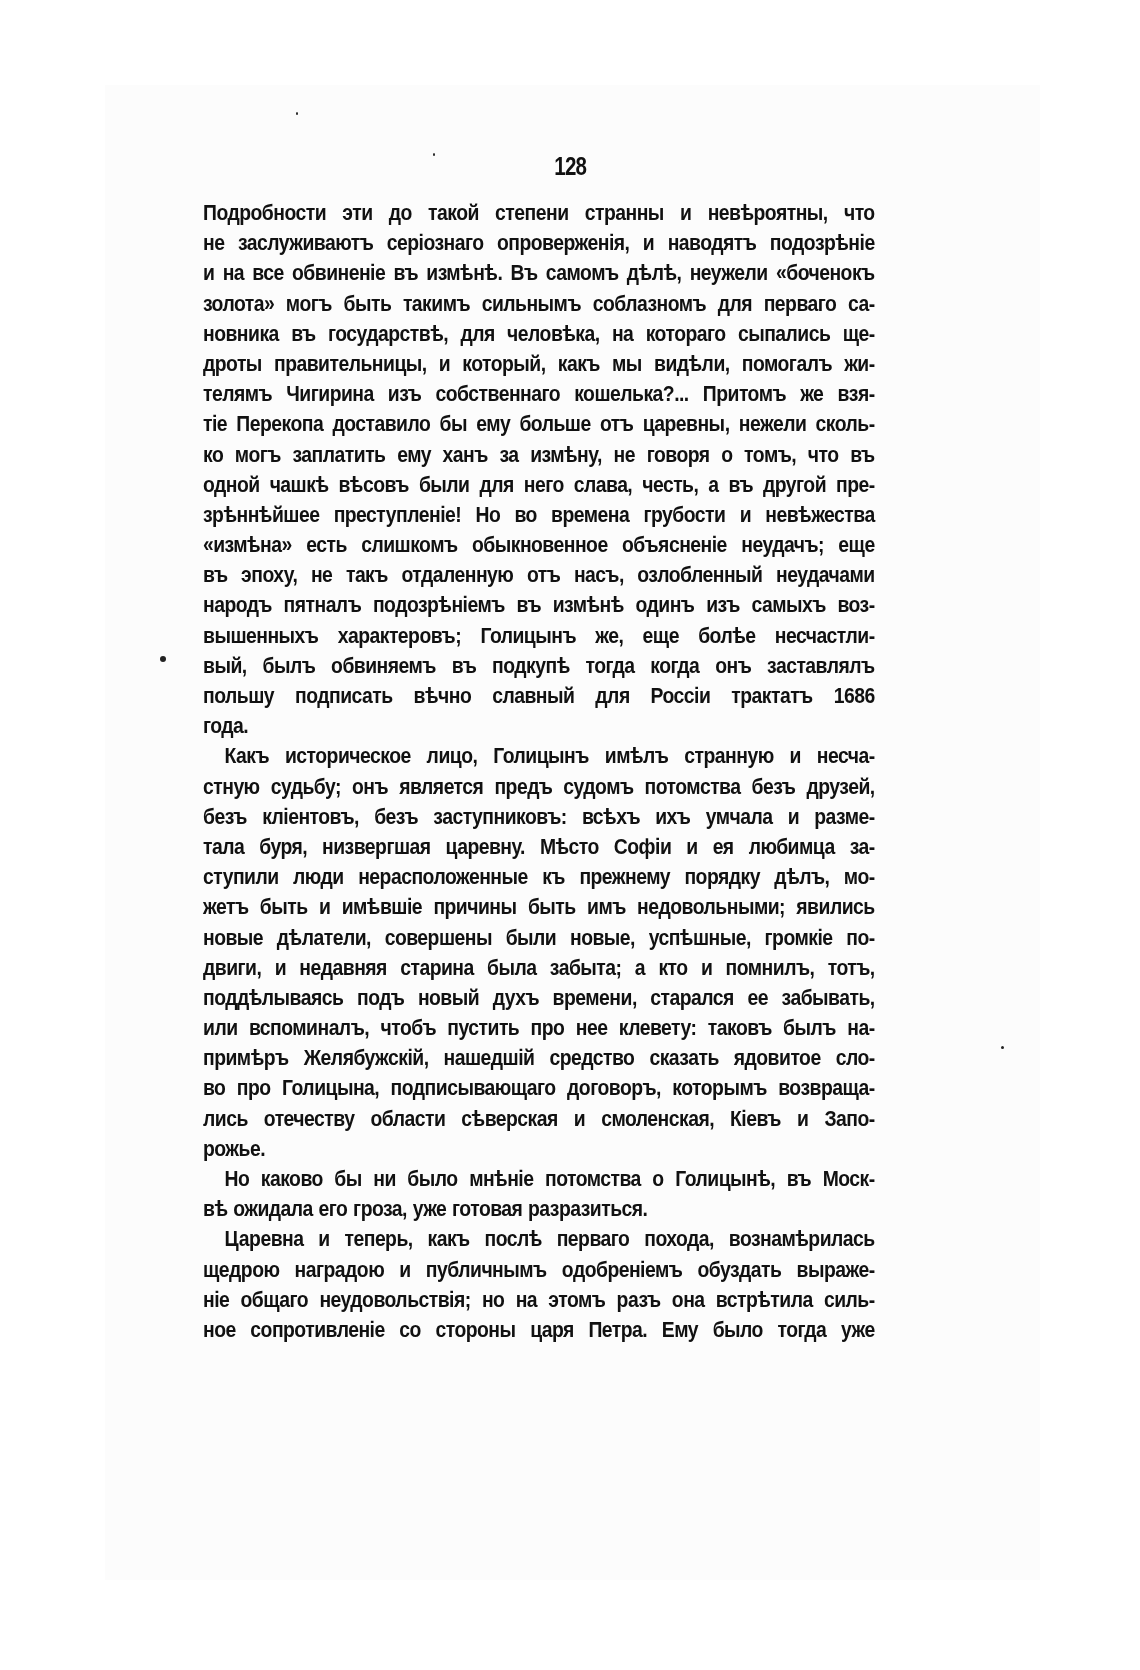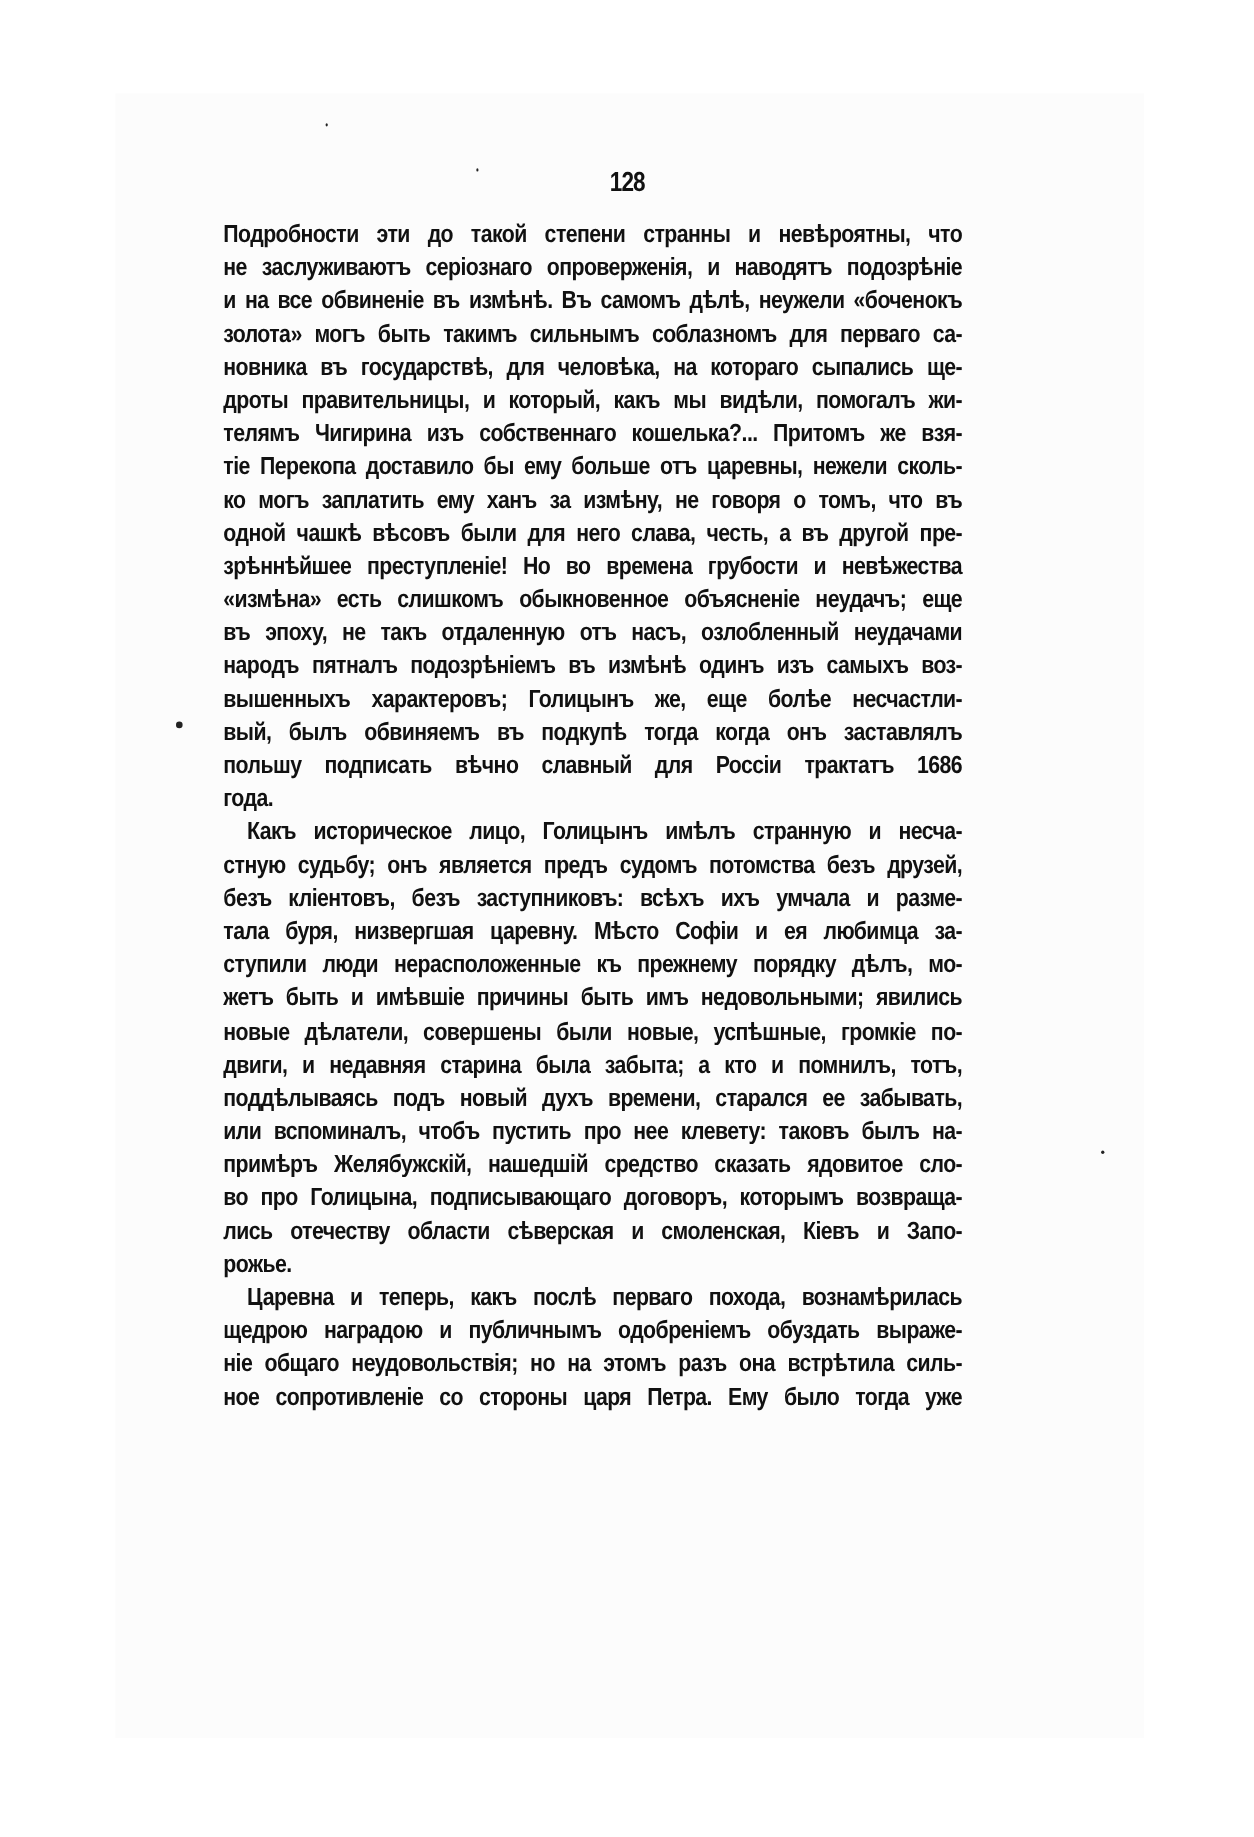--- a/index.html
+++ b/index.html
@@ -112,20 +112,24 @@
     <span class="line bold">новые дѣлатели, совершены были новые, успѣшные, громкіе по-</span>
     <span class="line bold">двиги, и недавняя старина была забыта; а кто и помнилъ, тотъ,</span>
     <span class="line bold">поддѣлываясь подъ новый духъ времени, старался ее забывать,</span>
     <span class="line bold">или вспоминалъ, чтобъ пустить про нее клевету: таковъ былъ на-</span>
     <span class="line bold">примѣръ Желябужскій, нашедшій средство сказать ядовитое сло-</span>
     <span class="line bold">во про Голицына, подписывающаго договоръ, которымъ возвраща-</span>
     <span class="line bold">лись отечеству области сѣверская и смоленская, Кіевъ и Запо-</span>
     <span class="line bold last">рожье.</span>
   </div>
 
+  <div>
+    <span class="line bold indent">Но каково бы ни было мнѣніе потомства о Голицынѣ, въ Моск-</span>
+    <span class="line bold last">вѣ ожидала его гроза, уже готовая разразиться.</span>
+  </div>
 
   <div>
     <span class="line bold indent">Царевна и теперь, какъ послѣ перваго похода, вознамѣрилась</span>
     <span class="line bold">щедрою наградою и публичнымъ одобреніемъ обуздать выраже-</span>
     <span class="line bold">ніе общаго неудовольствія; но на этомъ разъ она встрѣтила силь-</span>
     <span class="line bold">ное сопротивленіе со стороны царя Петра. Ему было тогда уже</span>
   </div>
 </div>
 
 </body></html>

